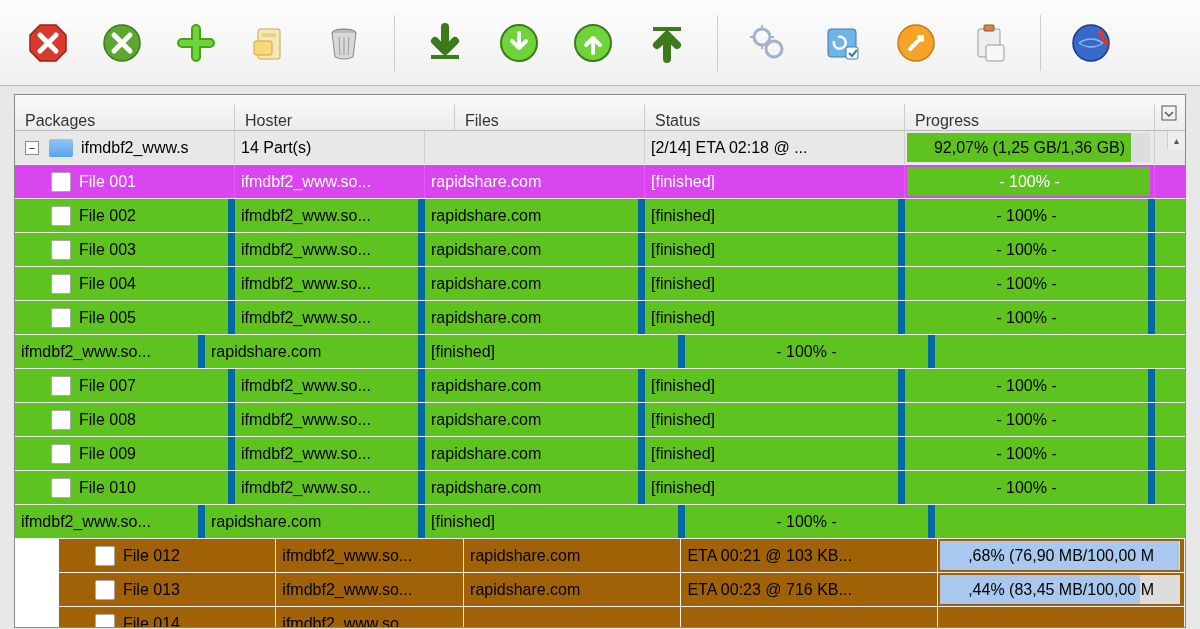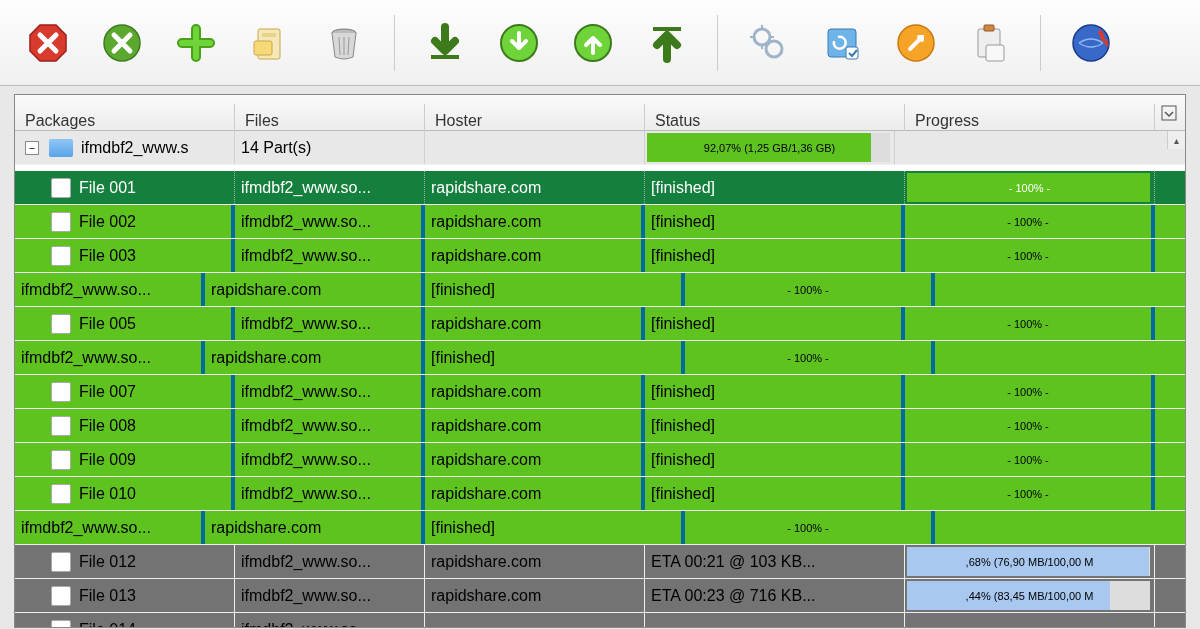--- a/index.html
+++ b/index.html
@@ -14,36 +14,36 @@
 .col-file { width: 190px; }
 .col-host { width: 220px; }
 .col-status { width: 260px; }
 .col-prog { width: 250px; }
 .col-menu { width: 28px; display:flex; align-items:center; justify-content:center; }
 .tbody { height: 496px; overflow: hidden; position: relative; }
 .row { display: flex; height: 34px; align-items: center; border-bottom: 1px solid #eee; font-size: 16px; }
 .row .cell { padding: 0 6px; white-space: nowrap; overflow: hidden; text-overflow: ellipsis; height: 100%; display: flex; align-items: center; }
 .row-pkg { background: #e8e8e8; }
 .row-pkg .cell { border-right: 1px solid #d0d0d0; }
-.row-sel { background: #15803d; color: #fff; margin-top: 6px; }
+.row-sel { background: #d946ef; color: #fff; }
 .row-sel .cell { border-right: 1px dotted #aaa; }
 .row-done { background: #5ec21f; }
-.row-done .cell { border-right: 4px solid #0369a1; }
-.row-plain { background: #737373; }
+.row-done .cell { border-right: 7px solid #0369a1; }
+.row-plain { background: #a16207; margin-left: 44px; }
 .row-plain .cell { border-right: 1px solid #eee; }
 .tree-indent { display: inline-flex; align-items: center; width: 110px; padding-left: 30px; }
 .tree-indent .fico { width: 20px; height: 20px; background: #fff; border: 1px solid #aaa; border-radius: 2px; margin-right: 8px; flex-shrink: 0; }
 .tree-indent-pkg { display: inline-flex; align-items: center; padding-left: 4px; }
 .tree-indent-pkg .expander { width: 14px; height: 14px; border: 1px solid #888; background: #fff; font-size: 11px; line-height: 12px; text-align: center; margin-right: 10px; cursor: pointer; }
 .tree-indent-pkg .fold-ico { width: 24px; height: 18px; background: linear-gradient(#8fc6f8,#5aa4e8); border-radius: 2px; margin-right: 8px; }
 .prog-cell { position: relative; padding: 0 !important; }
 .prog-bar { position: absolute; inset: 2px 4px 2px 2px; background: #ddd; }
 .prog-fill { height: 100%; background: #5ec21f; }
 .prog-fill.blue { background: #a8c8f0; }
-.prog-text { position: absolute; inset: 0; display: flex; align-items: center; justify-content: center; font-size: 11px; }
+.prog-text { position: absolute; inset: 0; display: flex; align-items: center; justify-content: center; font-size: 16px; }
 .scroll-up { position: absolute; right: 0; top: 0; width: 18px; height: 18px; background: #eee; display:flex;align-items:center;justify-content:center; font-size:10px; color:#555; border-left:1px solid #ccc;}
 svg { display: block; }
 </style>
 </head>
 <body>
 
 <div class="toolbar">
   <div class="tbtn">
       <svg width="44" height="44" viewBox="0 0 44 44">
         <polygon points="14,4 30,4 40,14 40,30 30,40 14,40 4,30 4,14" fill="#d93a2e" stroke="#9b2018" stroke-width="1.5"></polygon>
@@ -144,22 +144,22 @@
         <path d="M10 22 q12 -8 24 0 M10 22 q12 8 24 0" stroke="#8fb8f0" stroke-width="1.5" fill="none"></path>
         <path d="M30 10 a14 14 0 0 1 4 10" stroke="#d93a2e" stroke-width="4" fill="none"></path>
         <polygon points="34,22 38,18 40,26" fill="#d93a2e"></polygon>
       </svg>
     </div>
 </div>
 
 <div class="table-wrap">
   <div class="thead">
     <div class="col col-pkg">Packages</div>
+    <div class="col col-host">Hoster</div>
     <div class="col col-file">Files</div>
-    <div class="col col-host">Hoster</div>
     <div class="col col-status">Status</div>
     <div class="col col-prog">Progress</div>
     <div class="col-menu">
         <svg width="16" height="16" viewBox="0 0 16 16">
           <rect x="1" y="1" width="14" height="14" fill="none" stroke="#555"></rect>
           <path d="M4 7 l4 4 l4 -4" stroke="#555" stroke-width="1.5" fill="none"></path>
         </svg>
       </div>
   </div>
   <div class="tbody">
@@ -167,20 +167,21 @@
     <div class="row row-pkg">
       <div class="cell col-pkg">
         <span class="tree-indent-pkg">
           <span class="expander">−</span>
           <span class="fold-ico"></span>
           <span>ifmdbf2_www.s</span>
         </span>
       </div>
       <div class="cell col-file">14 Part(s)</div>
       <div class="cell col-host"></div>
+      <div class="cell col-status">[2/14] ETA 02:18 @ ...</div>
       <div class="cell col-prog prog-cell">
         <div class="prog-bar">
             <div class="prog-fill" style="width:92.07%"></div>
           </div>
         <div class="prog-text">92,07% (1,25 GB/1,36 GB)</div>
       </div>
     </div>
     <div id="rows-mount">
         <div class="row row-sel">
           <div class="cell col-pkg">
@@ -227,20 +228,26 @@
           <div class="cell col-host">rapidshare.com</div>
           <div class="cell col-status">[finished]</div>
           <div class="cell col-prog prog-cell">
             <div class="prog-bar">
               <div class="prog-fill " style="width:100%"></div>
             </div>
             <div class="prog-text">- 100% -</div>
           </div>
         </div>
         <div class="row row-done">
+          <div class="cell col-pkg">
+            <span class="tree-indent">
+              <span class="fico"></span>
+              <span>File 004</span>
+            </span>
+          </div>
           <div class="cell col-file">ifmdbf2_www.so...</div>
           <div class="cell col-host">rapidshare.com</div>
           <div class="cell col-status">[finished]</div>
           <div class="cell col-prog prog-cell">
             <div class="prog-bar">
               <div class="prog-fill " style="width:100%"></div>
             </div>
             <div class="prog-text">- 100% -</div>
           </div>
         </div>

